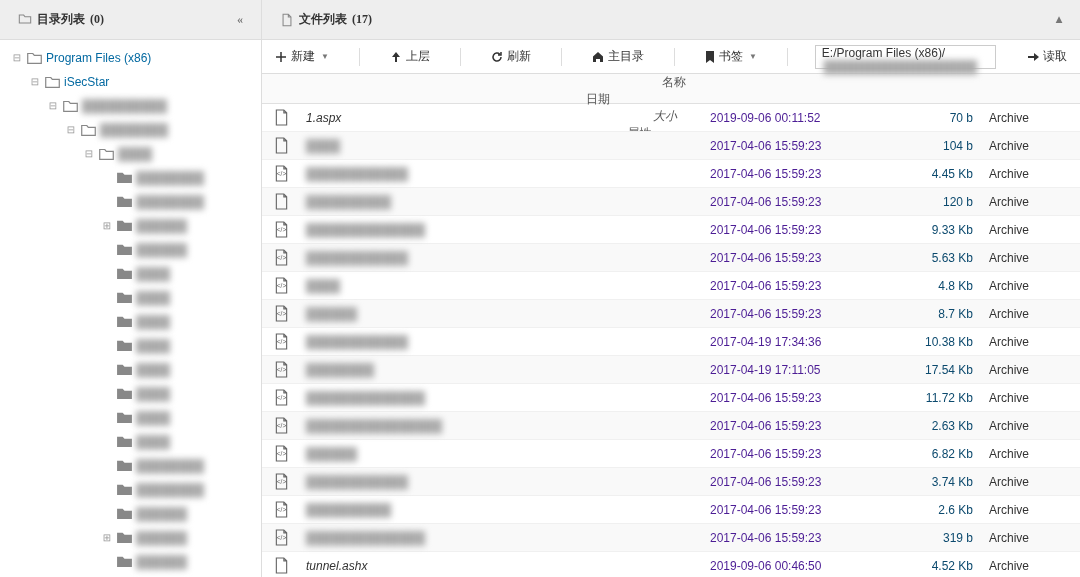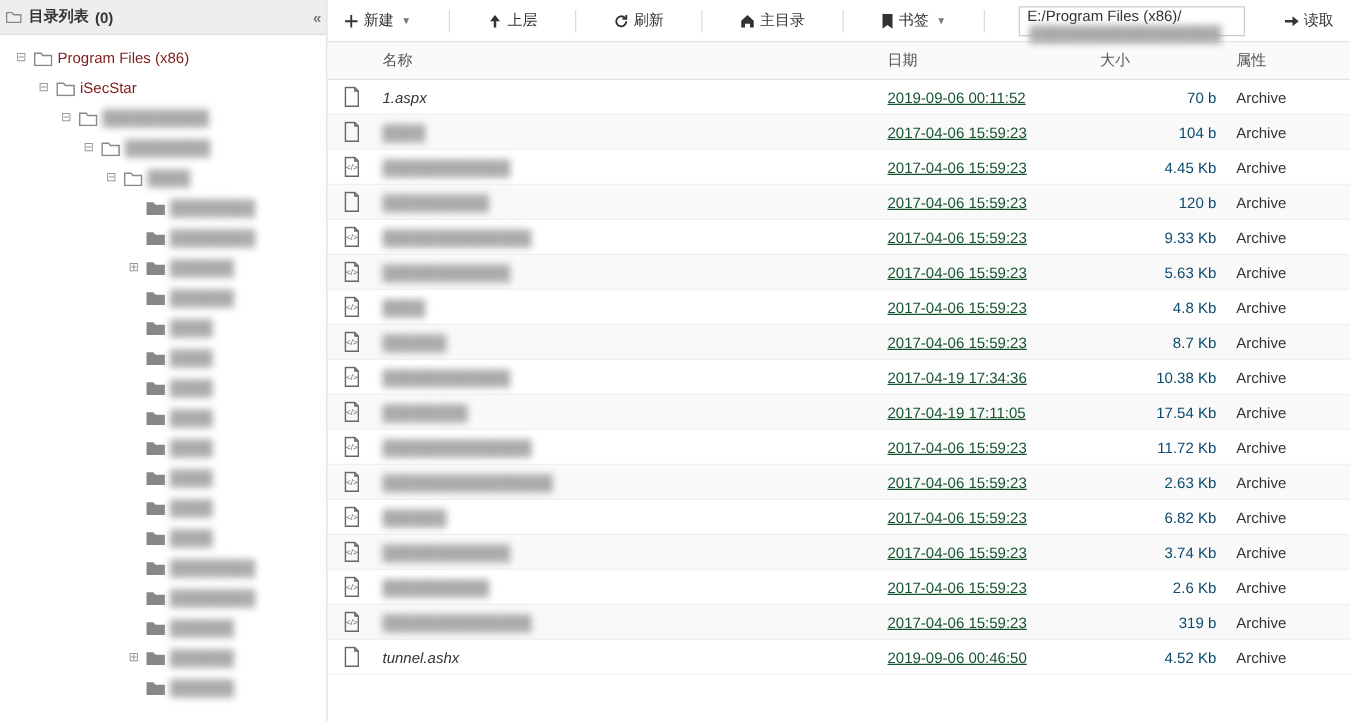--- a/index.html
+++ b/index.html
@@ -1,48 +1,48 @@
 <!DOCTYPE html>
 <html><head>
 <meta charset="utf-8">
 <style>
 * { box-sizing: border-box; margin: 0; padding: 0; }
 body { font-family: "Microsoft YaHei", Arial, sans-serif; font-size: 12px; color: #333; background: #fff; }
 .app { display: flex; width: 1080px; height: 577px; overflow: hidden; }
 .panel { display: flex; flex-direction: column; }
 .panel-left { width: 262px; border-right: 1px solid #ddd; }
 .panel-right { flex: 1; }
-.panel-header { display: flex; align-items: center; justify-content: space-between; height: 28px; padding: 0 4px; background: #eee; border-bottom: 1px solid #ddd; font-weight: bold; color: #333; }
+.panel-header { display: flex; align-items: center; justify-content: space-between; height: 40px; padding: 0 18px; background: #eee; border-bottom: 1px solid #ddd; font-weight: bold; color: #333; font-family: Liberation Serif, serif; }
 .panel-header .title { display: flex; align-items: center; gap: 5px; }
 .panel-header .collapse { color: #777; font-weight: bold; cursor: pointer; }
 .tree { padding: 6px 0 6px 6px; overflow: hidden; }
 .tree-node { display: flex; align-items: center; height: 24px; white-space: nowrap; }
 .tree-toggle { width: 14px; height: 14px; display: inline-flex; align-items: center; justify-content: center; margin-right: 3px; color: #999; font-size: 10px; cursor: pointer; }
 .tree-toggle.empty { visibility: hidden; }
 .tree-icon { margin-right: 4px; display: inline-flex; }
-.tree-label { color: #7f1d1d; }
+.tree-label { color: #0369a1; }
 .tree-label.blur { filter: blur(3px); color: #aaa; }
 .toolbar { display: flex; align-items: center; height: 34px; padding: 0 6px; border-bottom: 1px solid #ddd; gap: 20px; justify-content: center; }
 .tb-btn { display: inline-flex; align-items: center; gap: 4px; padding: 4px 7px; border: none; background: transparent; font-size: 12px; color: #333; cursor: pointer; white-space: nowrap; }
 .tb-sep { width: 1px; height: 18px; background: #ddd; margin: 0 3px; }
 .dropdown-caret { font-size: 8px; color: #777; margin-left: 2px; }
 .path-input { flex: 1; height: 24px; border: 1px solid #ccc; padding: 0 6px; font-size: 12px; color: #333; background: #fff; margin: 0 4px; }
-.table-header { display: flex; height: 30px; align-items: center; border-bottom: 1px solid #e0e0e0; background: #fafafa; font-weight: normal; color: #555; }
+.table-header { display: flex; height: 30px; align-items: center; border-bottom: 1px solid #e0e0e0; background: #fafafa; font-weight: normal; color: #555; flex-direction: column; }
 .col-icon { width: 38px; flex-shrink: 0; }
 .col-name { flex: 1; padding-left: 6px; }
 .col-date { width: 170px; flex-shrink: 0; }
-.col-size { width: 105px; flex-shrink: 0; text-align: left; padding-right: 12px; }
+.col-size { width: 105px; flex-shrink: 0; text-align: center; padding-right: 12px; font-style: italic; }
 .col-attr { width: 95px; flex-shrink: 0; padding-left: 4px; }
 .file-list { overflow-y: auto; flex: 1; }
 .file-row { display: flex; align-items: center; height: 28px; border-bottom: 1px solid #f0f0f0; }
 .file-row:nth-child(even) { background: #f9f9f9; }
 .file-icon { width: 38px; display: flex; justify-content: center; }
 .file-name { flex: 1; padding-left: 6px; font-style: italic; }
 .file-name.blur { filter: blur(3px); color: #aaa; }
-.file-date { width: 170px; color: #14532d; text-decoration: underline; }
+.file-date { width: 170px; color: #4c1d95; }
 .file-size { width: 105px; text-align: right; padding-right: 12px; color: #0c4a6e; }
 .file-attr { width: 95px; padding-left: 4px; color: #333; }
 svg { display: block; }
 .blur-path-tail { display:inline-block; filter: blur(3px); color:#aaa; padding-left:2px;}
 </style>
 </head>
 <body>
 
 <div class="app">
 
@@ -255,20 +255,32 @@
             <svg width="15" height="13" viewBox="0 0 16 14">
               <path fill="#888" d="M0 2h6l2 2h8v9H0z"></path>
             </svg>
           </span>
           <span class="tree-label blur">██████</span>
         </div>
       </div>
   </div>
 
   <div class="panel panel-right">
+    <div class="panel-header">
+      <span class="title">
+        <span>
+          <svg width="14" height="14" viewBox="0 0 16 16">
+              <path fill="none" stroke="#888" stroke-width="1.2" d="M3.5 1.5h6l3 3v10h-9z M9.5 1.5v3h3"></path>
+            </svg>
+        </span>
+        <span>文件列表</span>
+        <span>(17)</span>
+      </span>
+      <span class="collapse">▴</span>
+    </div>
 
     <div class="toolbar">
       <button class="tb-btn">
         <span>
             <svg width="12" height="12" viewBox="0 0 12 12">
               <path stroke="#333" stroke-width="1.5" d="M6 1v10M1 6h10"></path>
             </svg>
           </span>
         <span>新建</span>
         <span class="dropdown-caret">▼</span>

